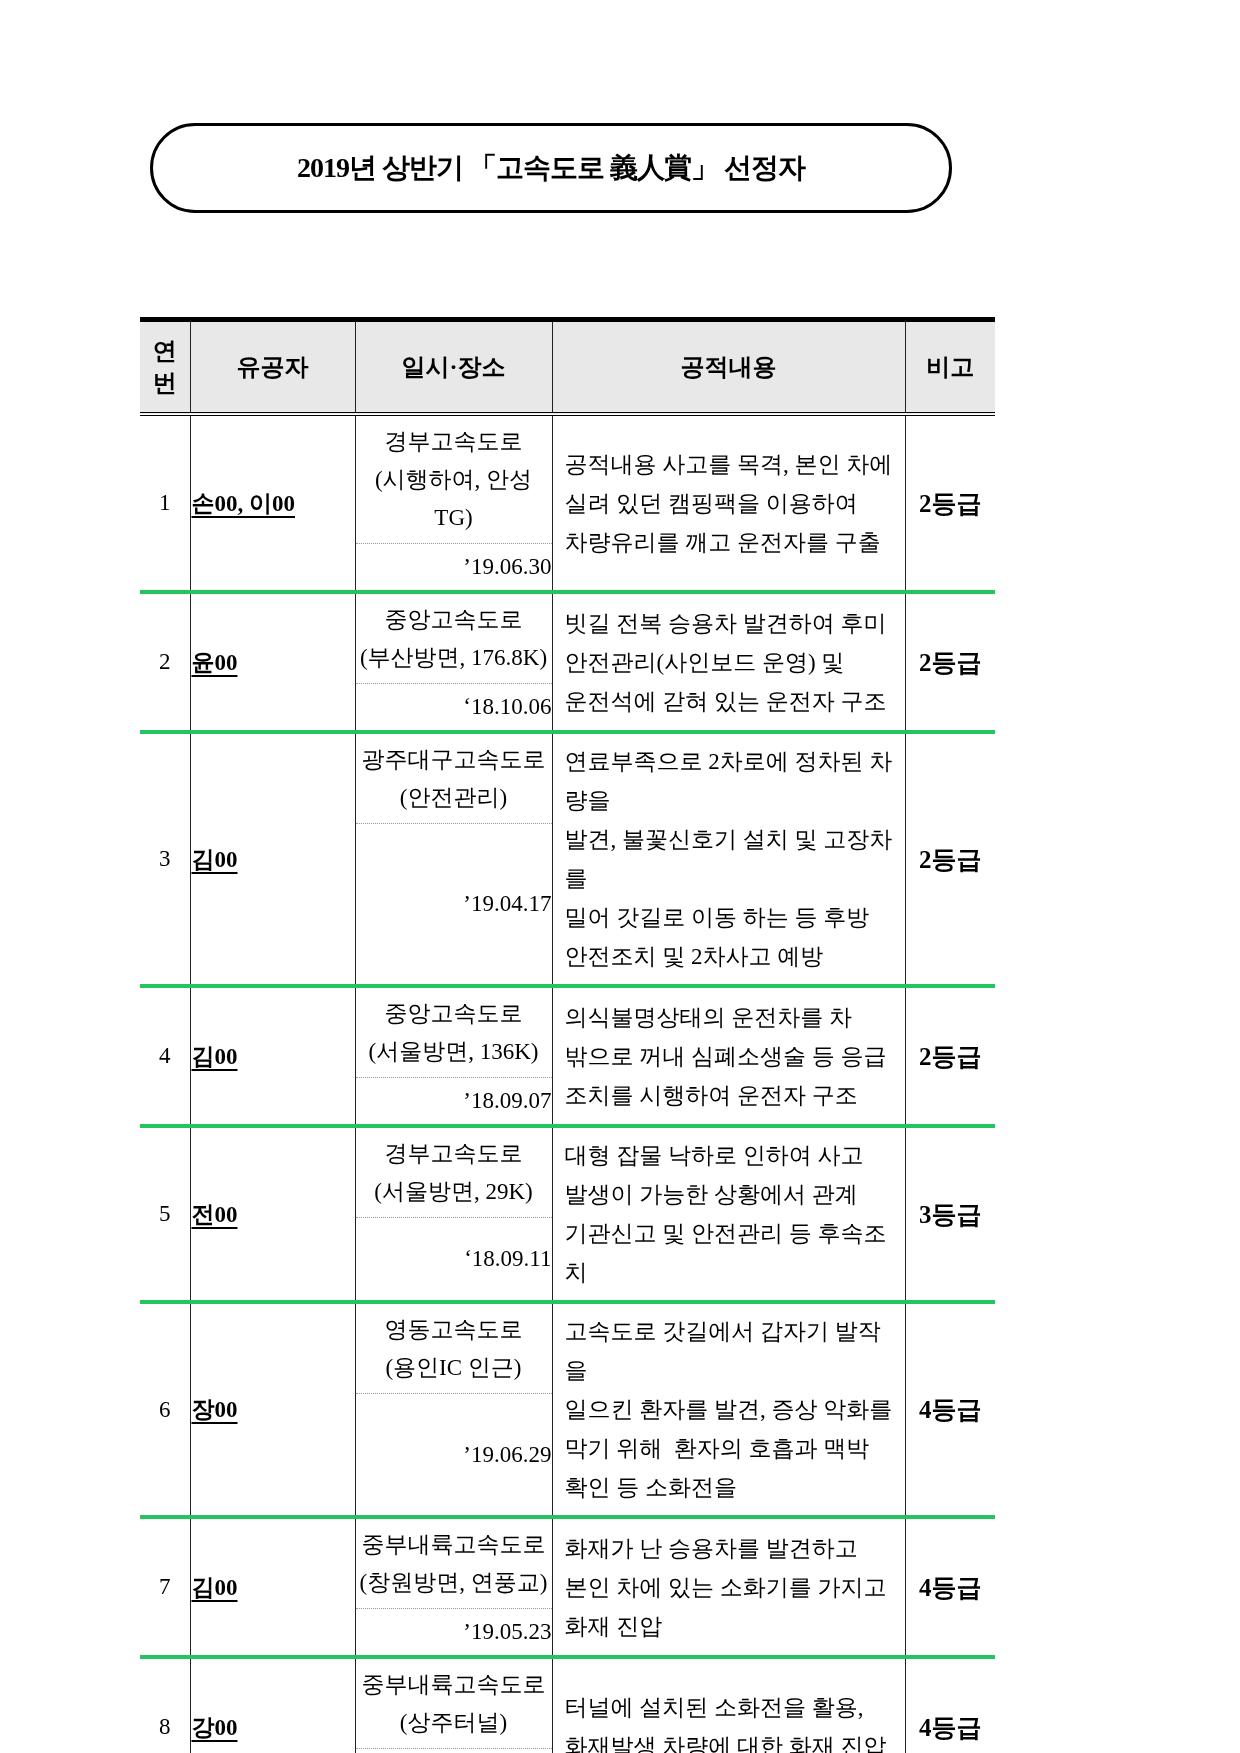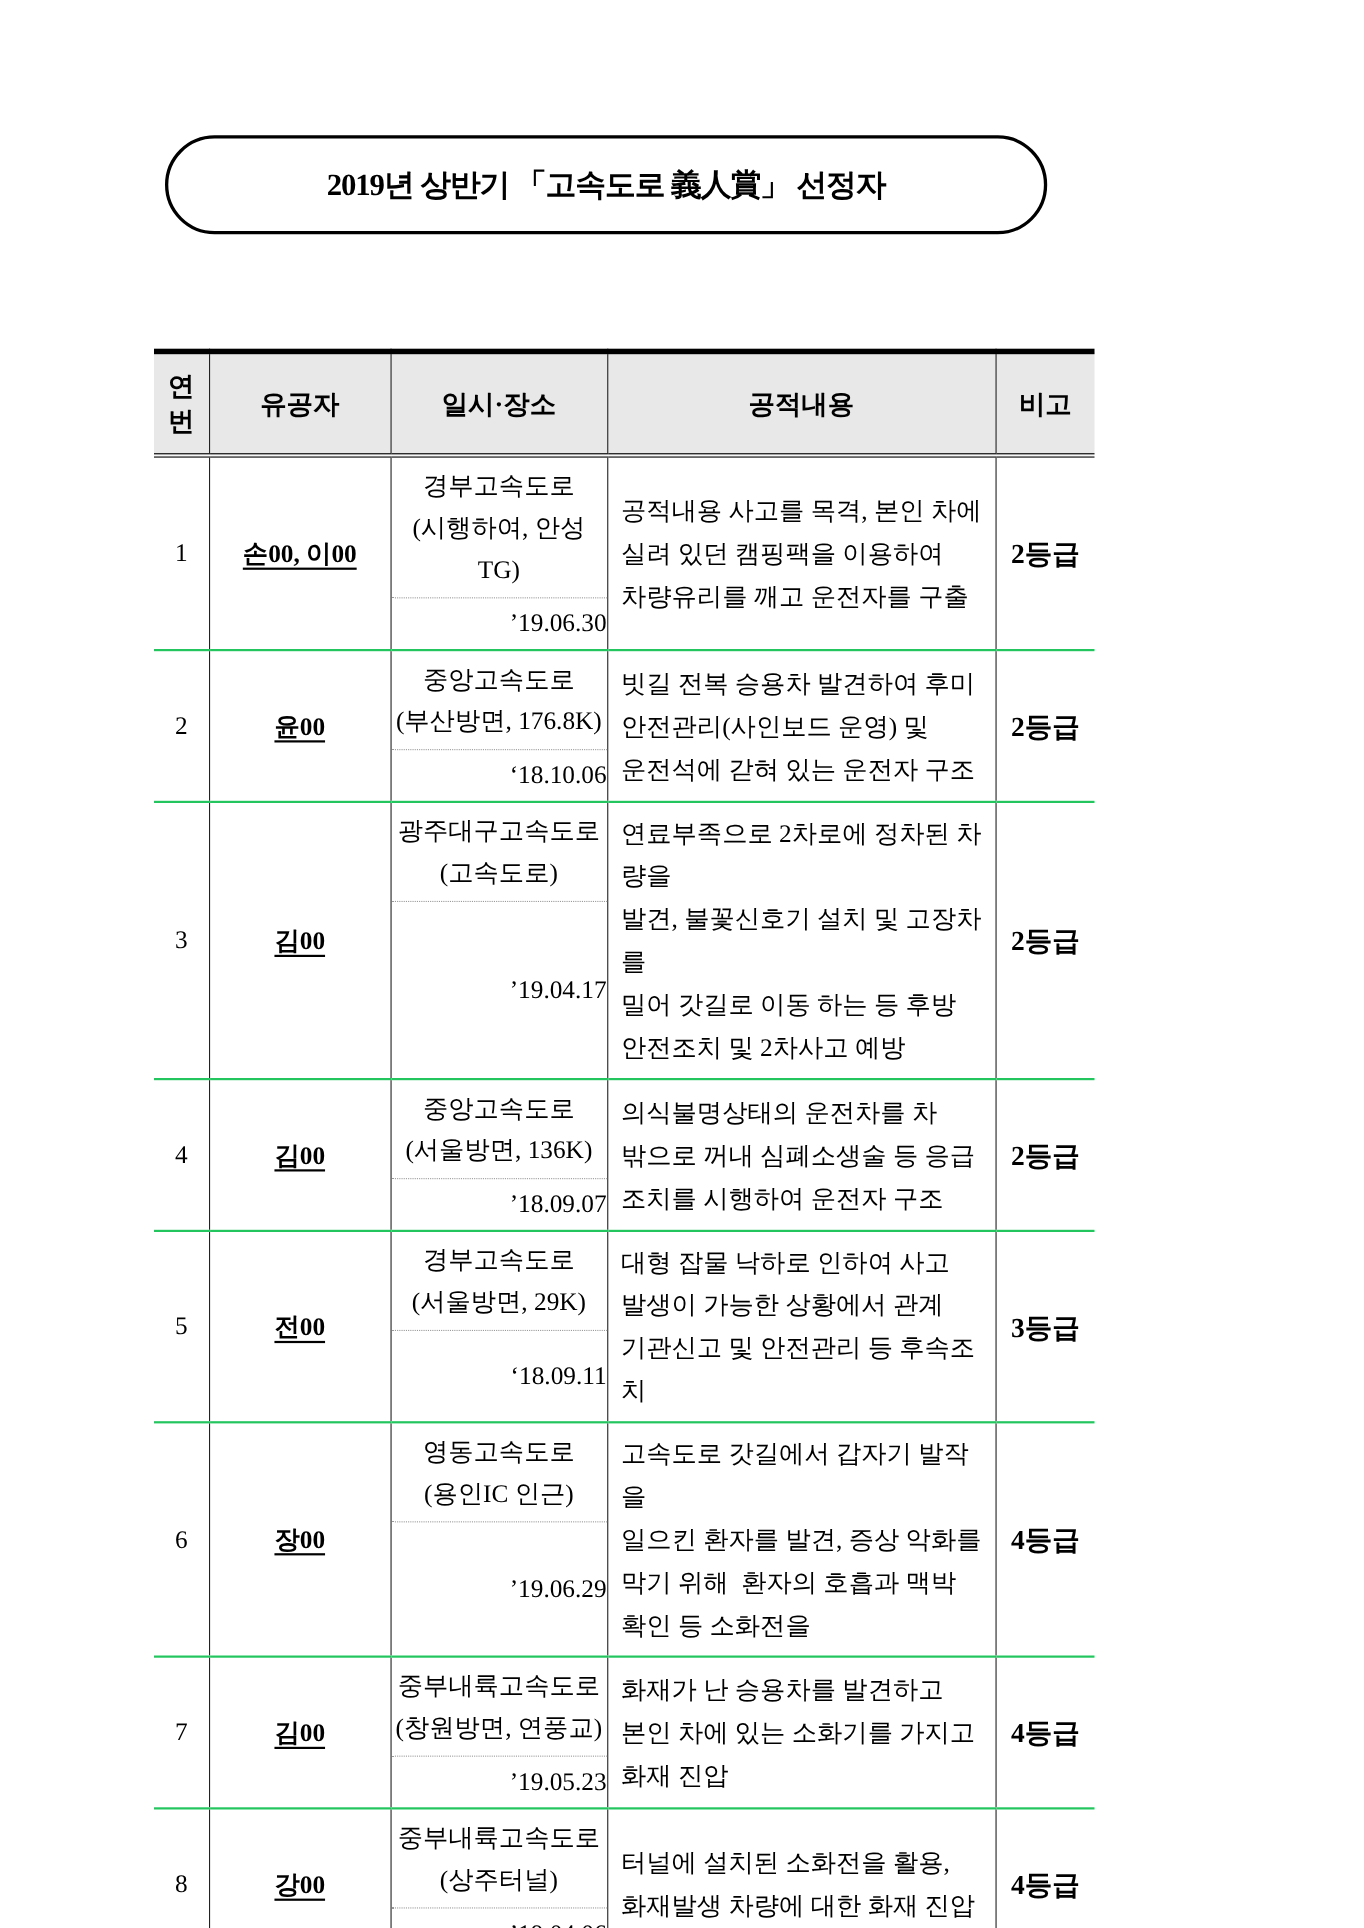--- a/index.html
+++ b/index.html
@@ -41,24 +41,24 @@
     table-layout: fixed;
   }
   th {
     background: var(--header-bg, #e8e8e8);
     border-bottom: 4px double #000;
     font-size: 24px;
     font-weight: 700;
     padding: 13px 2px;
   }
   th + th, td + td { border-left: 1px solid #222; }
-  tbody tr + tr td { border-top: 2px solid #22c55e; }
+  tbody tr + tr td { border-top: 4px solid #22c55e; }
   td { font-size: 23px; vertical-align: middle; }
   .c-no { text-align: center; }
-  .c-name { text-align: center; }
+  .c-name { }
   .name-u {
     font-weight: 700;
     text-decoration: underline;
     text-underline-offset: 5px;
   }
   .c-place { padding: 0; height: 1px; }
   .place-wrap { height: 100%; display: flex; flex-direction: column; }
   .place-top {
     padding: 7px 2px 6px 2px;
     text-align: center;
@@ -146,21 +146,21 @@
           </td>
           <td class="c-grade"><span class="grade">2등급</span></td>
         </tr>
         <tr>
           <td class="c-no">3</td>
           <td class="c-name"><span class="name-u">김00</span></td>
           <td class="c-place">
             <div class="place-wrap">
               <div class="place-top">
                 <div>광주대구고속도로</div>
-                <div>(고속도로)</div>
+                <div>(안전관리)</div>
               </div>
               <div class="date-block">
                 <span>’19.04.17</span>
               </div>
             </div>
           </td>
           <td class="c-merit">
             <div class="merit-line">연료부족으로 2차로에 정차된 차량을</div>
             <div class="merit-line">발견, 불꽃신호기 설치 및 고장차를</div>
             <div class="merit-line">밀어 갓길로 이동 하는 등 후방</div>

